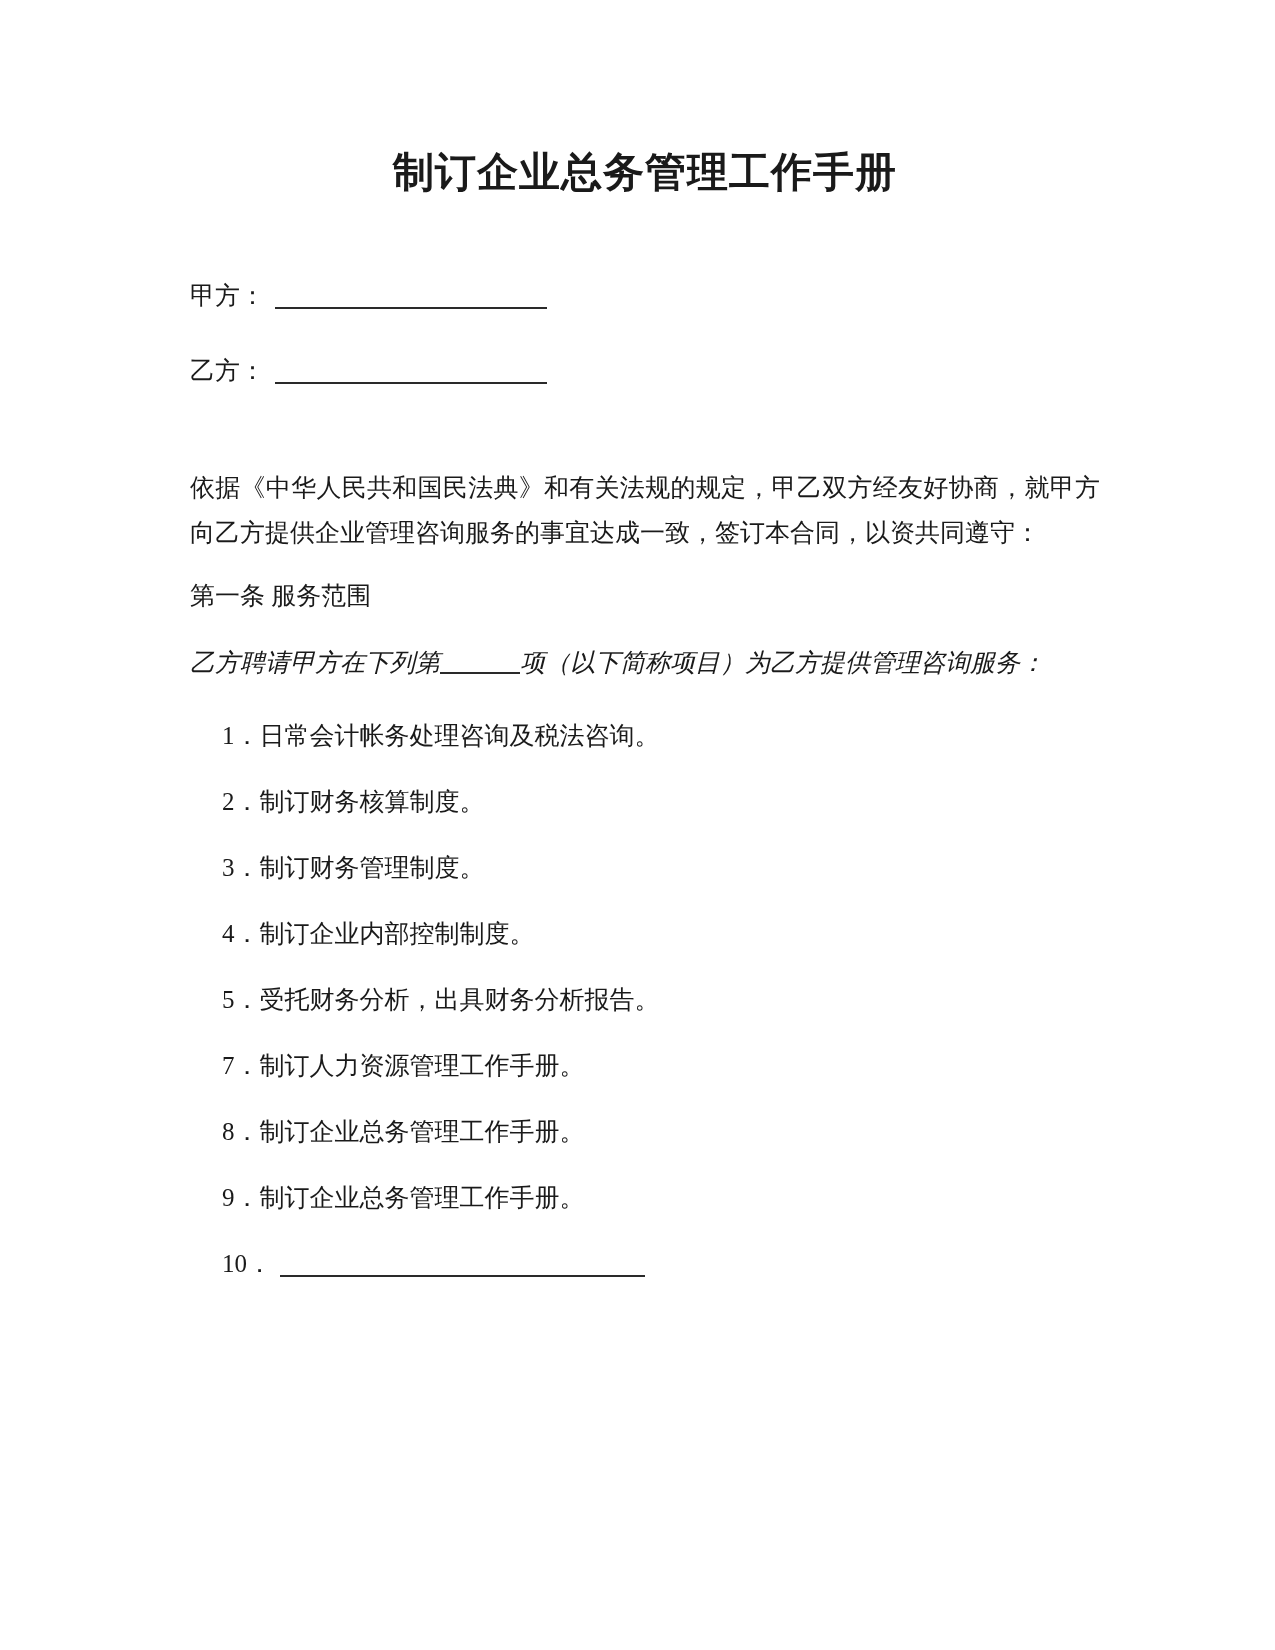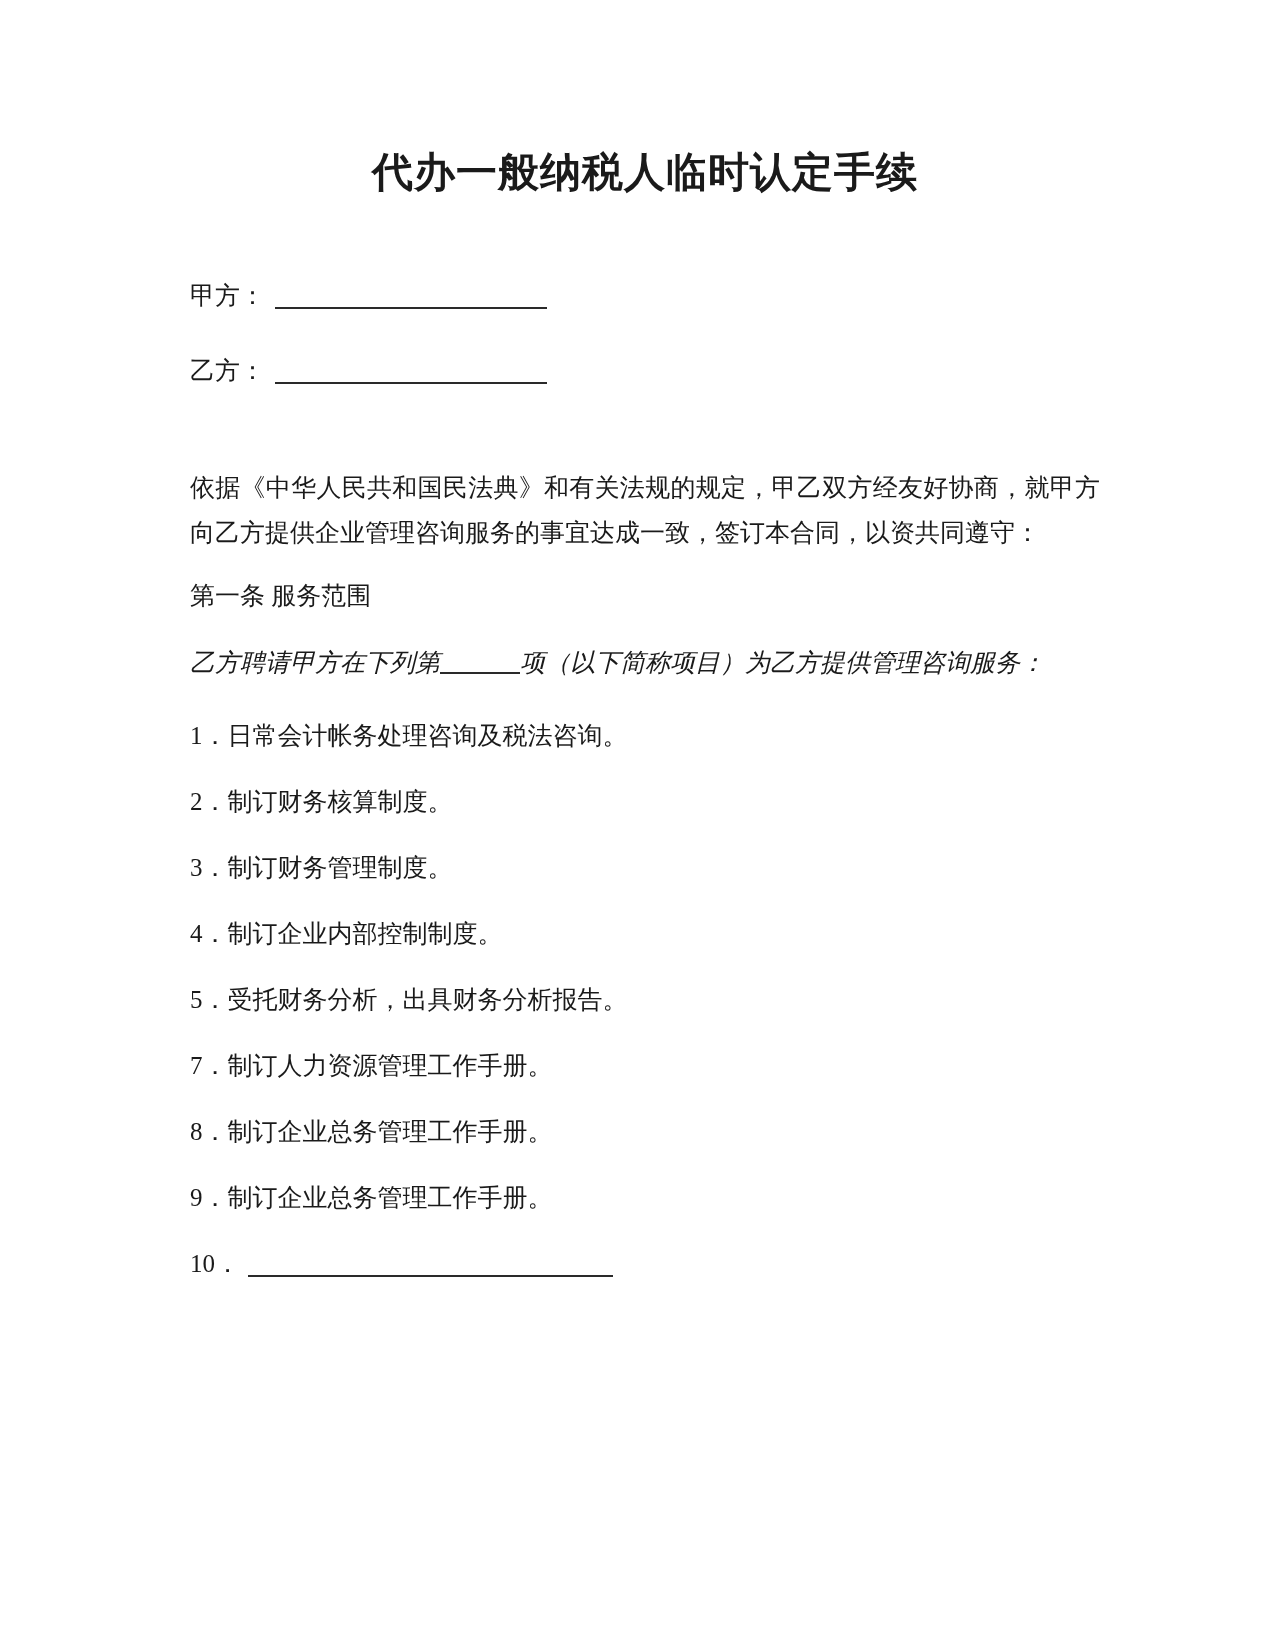--- a/index.html
+++ b/index.html
@@ -30,40 +30,40 @@
     white-space: nowrap;
   }
   .line {
     line-height: 45px;
   }
   .party-row.first { margin-top: 77px; }
   .party-row + .party-row { margin-top: 30px; }
   .intro { margin-top: 72px; text-align: justify; }
   .article-heading { margin-top: 18px; }
   .clause { margin-top: 22px; font-style: italic; }
-  .item { margin-top: 21px; }
+  .item { margin-top: 21px; margin-left: 32px; }
   .item.first { margin-top: 28px; }
   .blank {
     display: inline-block;
     border-bottom: 2px solid #2a2a2a;
     position: relative;
     top: 5px;
     height: 20px;
   }
   .blank.party { width: 272px; margin-left: 10px; }
   .blank.inline { width: 80px; top: 3px; }
   .blank.item10 { width: 365px; margin-left: 8px; }
   .num { display: inline; }
 </style>
 </head>
 <body>
 
 <div class="page">
 
-  <div class="doc-title">代办一般纳税人临时认定手续</div>
+  <div class="doc-title">制订企业总务管理工作手册</div>
 
   <div class="line party-row first">
     <span>甲方：</span><span class="blank party"></span>
   </div>
 
   <div class="line party-row">
     <span>乙方：</span><span class="blank party"></span>
   </div>
 
   <div class="line intro">依据《中华人民共和国民法典》和有关法规的规定，甲乙双方经友好协商，就甲方向乙方提供企业管理咨询服务的事宜达成一致，签订本合同，以资共同遵守：</div>

